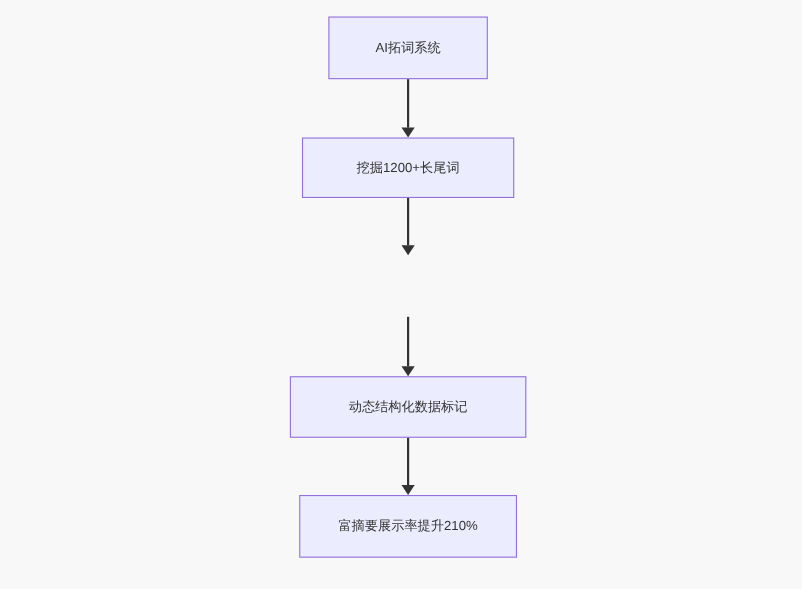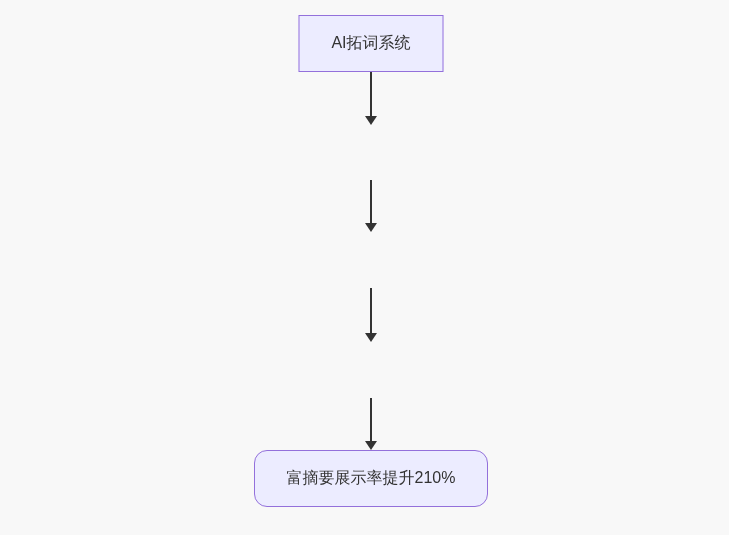--- a/index.html
+++ b/index.html
@@ -20,32 +20,32 @@
     position: relative;
     width: 729px; height: 535px;
   }
   .flow-node {
     position: absolute;
     left: 371px;
     transform: translateX(-50%);
     background: var(--node-fill);
     border: 1.5px solid var(--node-border);
     color: var(--node-text);
-    font-size: 16px;
+    font-size: 12px;
     display: flex;
     align-items: center;
     justify-content: center;
     text-align: center;
     white-space: nowrap;
   }
   .node-0 { top: 15px;  width: 145px; height: 57px; }
   .node-1 { top: 125px; width: 193px; height: 55px; }
   .node-2 { top: 232px; width: 223px; height: 56px; }
   .node-3 { top: 342px; width: 215px; height: 56px; }
-  .node-4 { top: 450px; width: 234px; height: 57px; border-radius: 13px; }
+  .node-4 { top: 450px; width: 198px; height: 57px; }
 
   .edge {
     position: absolute;
     left: 371px;
     transform: translateX(-50%);
     width: 2px;
     background: var(--edge-line);
   }
   .edge::after {
     content: "";
@@ -67,26 +67,32 @@
 <body>
 
 <div class="canvas">
 
   <div class="flow-node node-0">
     <span>AI拓词系统</span>
   </div>
 
   <div class="edge edge-0"></div>
 
+  <div class="flow-node node-1">
+    <span>挖掘1200+长尾词</span>
+  </div>
 
   <div class="edge edge-1"></div>
 
 
   <div class="edge edge-2"></div>
 
+  <div class="flow-node node-3">
+    <span>动态结构化数据标记</span>
+  </div>
 
   <div class="edge edge-3"></div>
 
   <div class="flow-node node-4">
     <span>富摘要展示率提升210%</span>
   </div>
 
 </div>
 
 </body></html>

